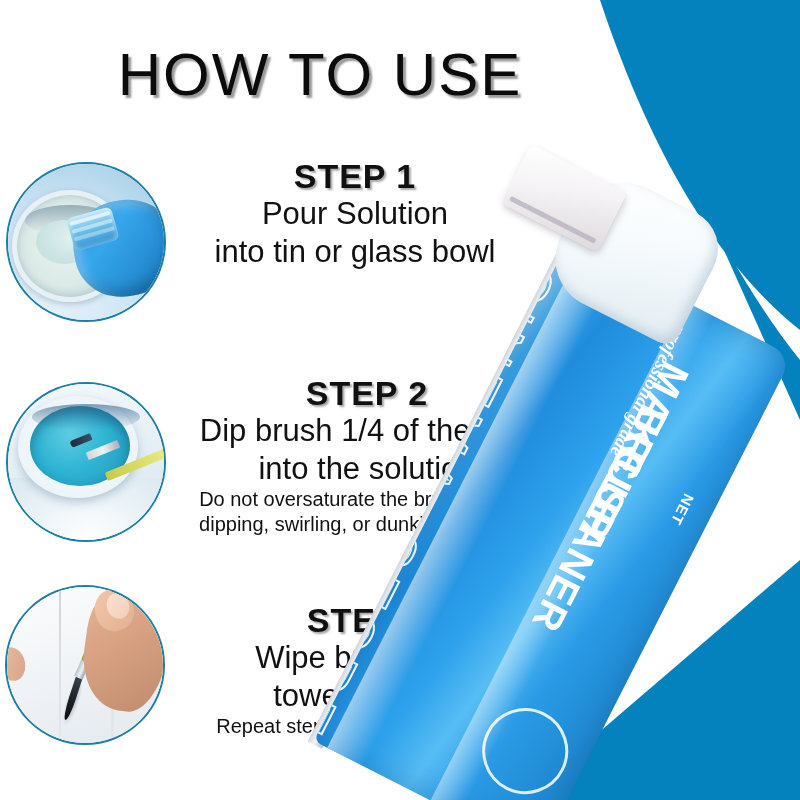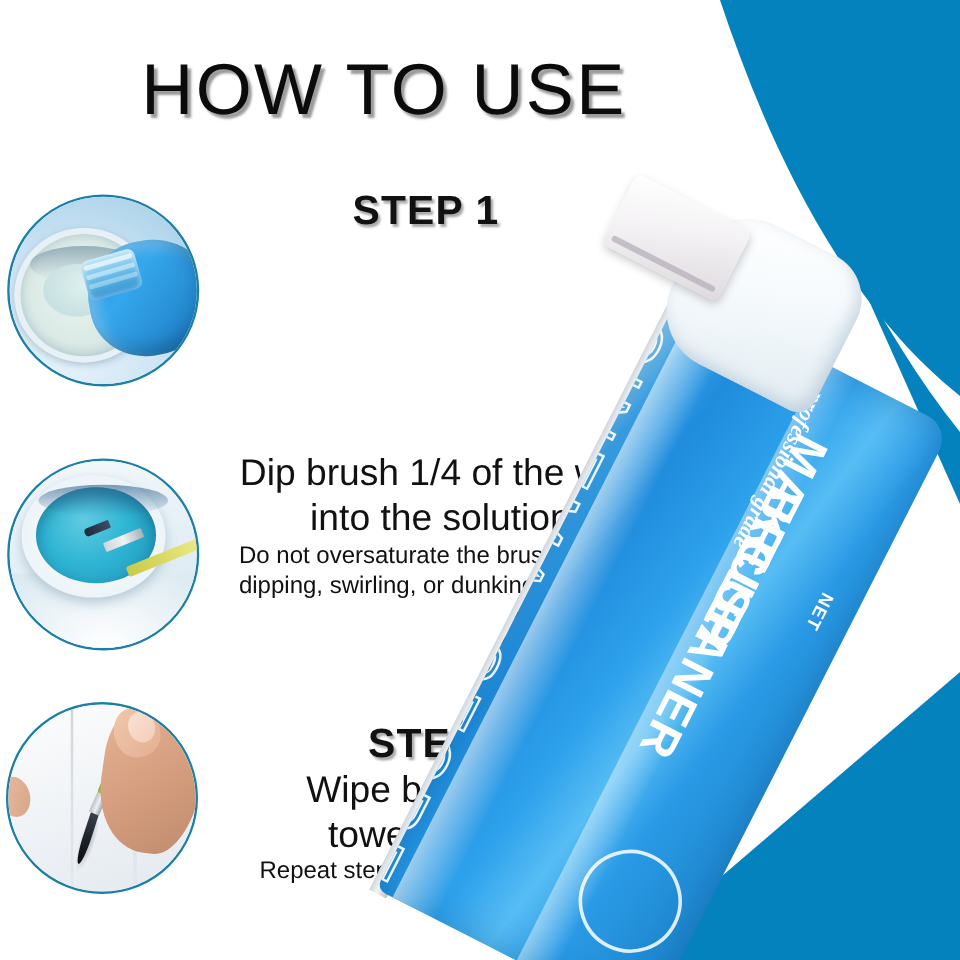--- a/index.html
+++ b/index.html
@@ -319,37 +319,40 @@
     <div class="inner">
       <div class="p1-bg"></div>
       <div class="p1-bowl"></div>
       <div class="p1-liquid"></div>
       <div class="p1-bottle"></div>
       <div class="p1-neck"></div>
     </div>
   </div>
   <div class="step" id="step1">
     <div class="hd">STEP 1</div>
+    <div class="ln">Pour Solution</div>
+    <div class="ln">into tin or glass bowl</div>
   </div>
 
   <div class="photo" id="photo2">
     <div class="inner">
       <div class="p2-bg"></div>
       <div class="p2-towel"></div>
       <div class="p2-bowl">
         <div class="p2-liquid">
           <div class="p2-rim"></div>
         </div>
       </div>
       <div class="p2-brush-handle"></div>
       <div class="p2-brush-ferrule"></div>
       <div class="p2-brush-tip"></div>
     </div>
   </div>
   <div class="step" id="step2">
+    <div class="hd">STEP 2</div>
     <div class="ln">Dip brush 1/4 of the way</div>
     <div class="ln">into the solution</div>
     <div class="note">Do not oversaturate the brush by over</div>
     <div class="note">dipping, swirling, or dunking the brush</div>
   </div>
 
   <div class="photo" id="photo3">
     <div class="inner">
       <div class="p3-bg"></div>
       <div class="p3-fold"></div>

